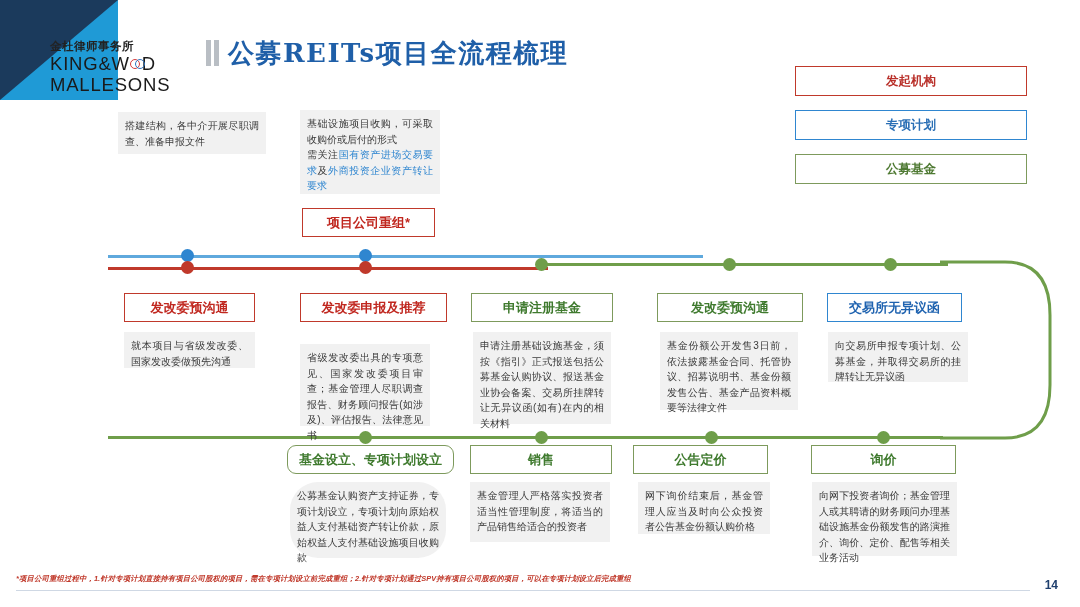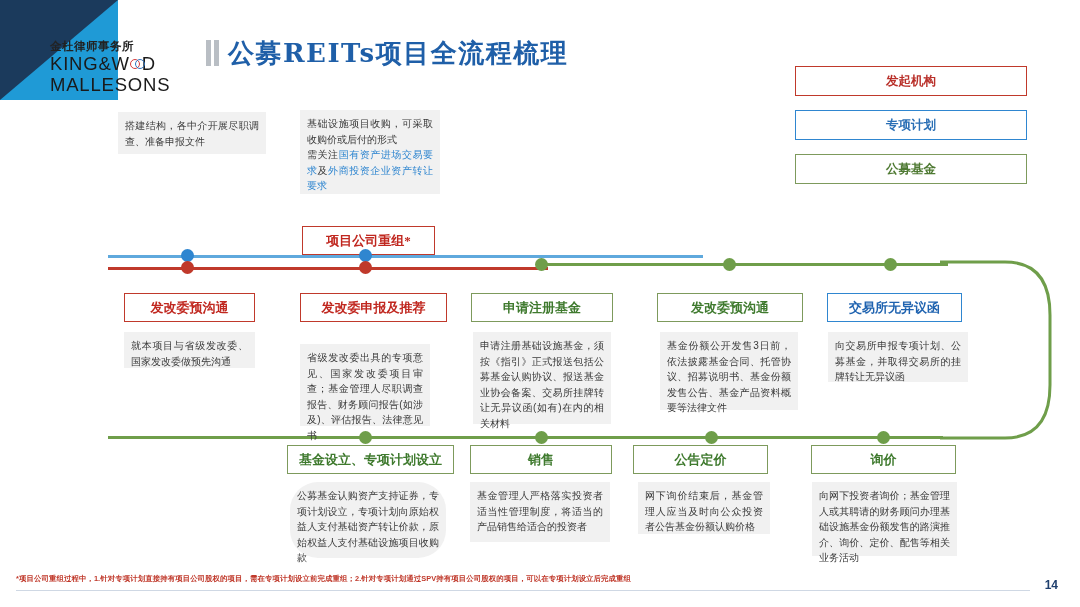--- a/index.html
+++ b/index.html
@@ -86,21 +86,21 @@
   .dot-blue{background:#2f86d0;width:13px;height:13px;}
   .dot-red{background:#c0392b;width:13px;height:13px;}
   .dot-green{background:#6f9e4a;width:13px;height:13px;}
 
   .green-curve{position:absolute;left:940px;top:255px;}
 
   
   .footnote{
     position:absolute;left:16px;top:574px;width:980px;
     font-size:7.4px;line-height:1.4;color:#c0392b;font-weight:700;
-    letter-spacing:.1px;
+    font-style:italic;letter-spacing:.1px;
   }
   .foot-rule{
     position:absolute;left:16px;top:590px;width:1014px;height:1px;
     background:#cfd8e4;
   }
   .page-no{
     position:absolute;right:22px;top:578px;
     font-size:12px;font-weight:700;color:#1f3f6e;
   }
 </style>
@@ -137,21 +137,21 @@
     </div>
   </div>
 
   <div class="note" style="left:118px;top:112px;width:148px;height:42px;">搭建结构，各中介开展尽职调查、准备申报文件</div>
 
   <div class="note" style="left:300px;top:110px;width:140px;height:84px;">
     <span>基础设施项目收购，可采取收购价或后付的形式</span><br>
     <span>需关注</span><span class="hl">国有资产进场交易要求</span><span>及</span><span class="hl">外商投资企业资产转让要求</span>
   </div>
 
-  <div class="label-box b-red" style="left:302px;top:226px;width:131px;font-family:Liberation Serif, serif;">项目公司重组*</div>
+  <div class="label-box b-red" style="left:302px;top:208px;width:131px;">项目公司重组*</div>
 
   <div class="line line-blue" style="left:108px;top:255px;width:595px;"></div>
   <div class="dot dot-blue" style="left:181px;top:249px;"></div>
   <div class="dot dot-blue" style="left:359px;top:249px;"></div>
 
   <div class="line line-red" style="left:108px;top:267px;width:440px;"></div>
   <div class="dot dot-red" style="left:181px;top:261px;"></div>
   <div class="dot dot-red" style="left:359px;top:261px;"></div>
 
   <div class="line line-green" style="left:538px;top:263px;width:410px;"></div>
@@ -174,21 +174,21 @@
   <div class="label-box b-green" style="left:471px;top:293px;width:140px;">申请注册基金</div>
   <div class="label-box b-green" style="left:657px;top:293px;width:144px;">发改委预沟通</div>
   <div class="label-box b-blue" style="left:827px;top:293px;width:133px;">交易所无异议函</div>
 
   <div class="note" style="left:124px;top:332px;width:131px;height:36px;">就本项目与省级发改委、国家发改委做预先沟通</div>
   <div class="note" style="left:300px;top:344px;width:130px;height:82px;">省级发改委出具的专项意见、国家发改委项目审查；基金管理人尽职调查报告、财务顾问报告(如涉及)、评估报告、法律意见书</div>
   <div class="note" style="left:473px;top:332px;width:138px;height:92px;">申请注册基础设施基金，须按《指引》正式报送包括公募基金认购协议、报送基金业协会备案、交易所挂牌转让无异议函(如有)在内的相关材料</div>
   <div class="note" style="left:660px;top:332px;width:138px;height:78px;">基金份额公开发售3日前，依法披露基金合同、托管协议、招募说明书、基金份额发售公告、基金产品资料概要等法律文件</div>
   <div class="note" style="left:828px;top:332px;width:140px;height:50px;">向交易所申报专项计划、公募基金，并取得交易所的挂牌转让无异议函</div>
 
-  <div class="label-box b-green" style="left:287px;top:445px;width:165px;">基金设立、专项计划设立</div>
+  <div class="label-box b-green" style="left:287px;top:445px;width:165px;border-radius:9px;">基金设立、专项计划设立</div>
   <div class="label-box b-green" style="left:470px;top:445px;width:140px;">销售</div>
   <div class="label-box b-green" style="left:633px;top:445px;width:133px;">公告定价</div>
   <div class="label-box b-green" style="left:811px;top:445px;width:143px;">询价</div>
 
   <div class="note" style="left:290px;top:482px;width:156px;height:76px;border-radius:28px;">公募基金认购资产支持证券，专项计划设立，专项计划向原始权益人支付基础资产转让价款，原始权益人支付基础设施项目收购款</div>
   <div class="note" style="left:470px;top:482px;width:140px;height:60px;">基金管理人严格落实投资者适当性管理制度，将适当的产品销售给适合的投资者</div>
   <div class="note" style="left:638px;top:482px;width:132px;height:52px;">网下询价结束后，基金管理人应当及时向公众投资者公告基金份额认购价格</div>
   <div class="note" style="left:812px;top:482px;width:145px;height:74px;">向网下投资者询价；基金管理人或其聘请的财务顾问办理基础设施基金份额发售的路演推介、询价、定价、配售等相关业务活动</div>
 
   <div class="footnote">*项目公司重组过程中，1.针对专项计划直接持有项目公司股权的项目，需在专项计划设立前完成重组；2.针对专项计划通过SPV持有项目公司股权的项目，可以在专项计划设立后完成重组</div>

